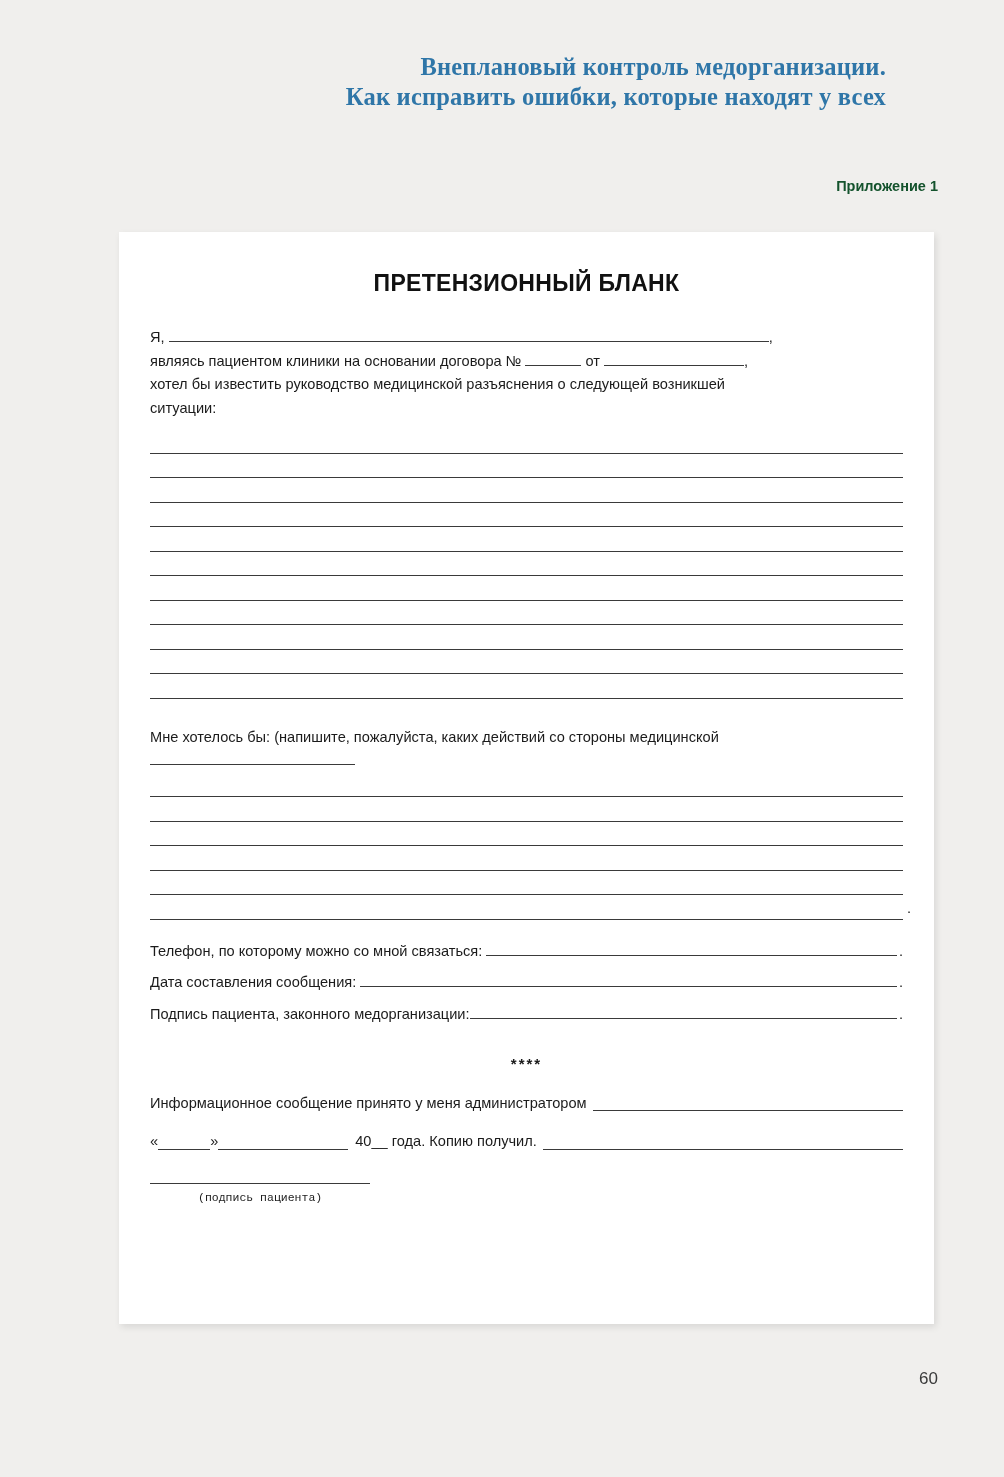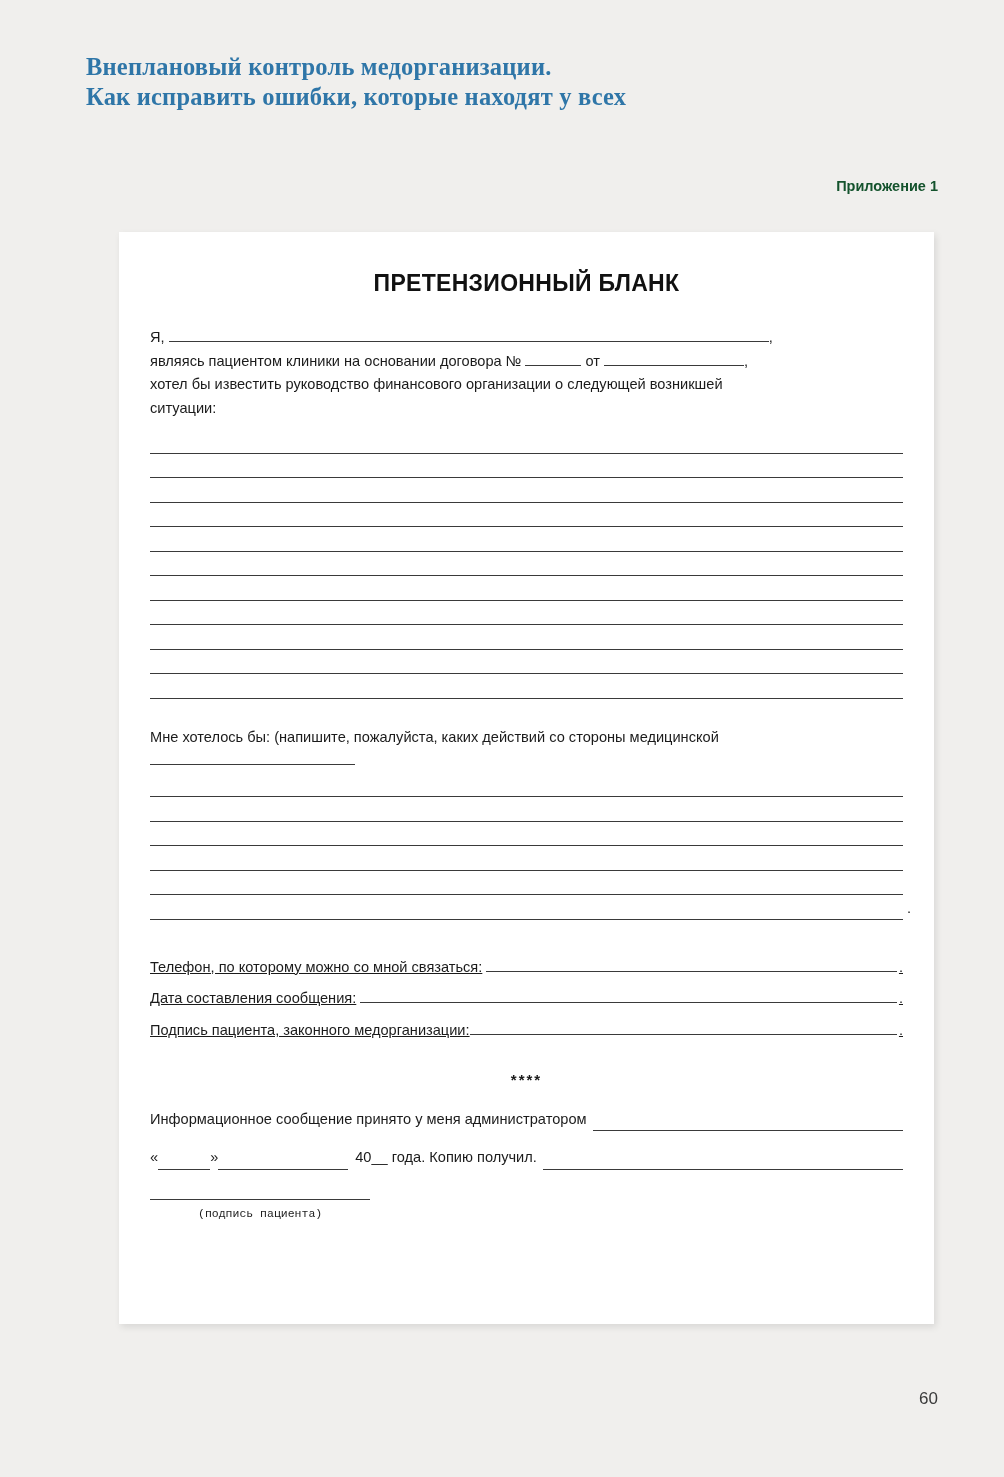--- a/index.html
+++ b/index.html
@@ -26,20 +26,21 @@
     width: 800px;
     color: #2f76a8;
     font-family: "Liberation Serif", serif;
     font-weight: bold;
     font-size: 24.5px;
     line-height: 30px;
     letter-spacing: 0.2px;
   }
   .header-title div {
     white-space: nowrap;
+    text-align: right;
   }
   .appendix {
     position: absolute;
     right: 66px;
     top: 178px;
     font-size: 14.5px;
     font-weight: bold;
     color: #14532d;
   }
   .card {
@@ -85,22 +86,21 @@
     margin-top: 9px;
   }
   .rule {
     border-bottom: 1px solid #3a3a3a;
     height: 23.5px;
   }
   .block-2 {
     margin-top: 27px;
   }
   .contact {
-    margin-top: 36px;
-    text-decoration: underline;
+    margin-top: 20px;
   }
   .contact-row {
     display: flex;
     align-items: baseline;
     white-space: nowrap;
     margin-bottom: 8px;
   }
   .contact-row .fill {
     flex: 1;
     border-bottom: 1px solid #3a3a3a;
@@ -112,21 +112,21 @@
     text-align: center;
     font-size: 15px;
     font-weight: bold;
     letter-spacing: 2px;
   }
   .accept {
     margin-top: 16px;
   }
   .accept-row {
     display: flex;
-    align-items: flex-end;
+    align-items: center;
     white-space: nowrap;
     margin-bottom: 15px;
   }
   .accept-row .fill {
     flex: 1;
     border-bottom: 1px solid #3a3a3a;
     margin-left: 6px;
     height: 15px;
   }
   .sig {
@@ -140,21 +140,21 @@
   }
   .sig-caption {
     margin-top: 2px;
     margin-left: 48px;
     font-size: 11.5px;
     color: #1b1b1b;
   }
   .page-number {
     position: absolute;
     right: 66px;
-    bottom: 68px;
+    bottom: 88px;
     font-size: 17px;
     color: #3a3a3a;
   }
   .nowrap { white-space: nowrap; }
 </style>
 </head>
 <body>
 
 <div class="page">
 
@@ -175,21 +175,21 @@
         <div class="intro-line">
           <span>Я,</span>
           <span class="u" style="width:600px"></span><span>,</span>
         </div>
         <div class="intro-line">
           <span>являясь пациентом клиники на основании договора №</span>
           <span class="u" style="width:56px"></span>
           <span>от</span>
           <span class="u" style="width:140px"></span><span>,</span>
         </div>
-        <div>хотел бы известить руководство финансового организации о следующей возникшей</div>
+        <div>хотел бы известить руководство медицинской разъяснения о следующей возникшей</div>
         <div>ситуации:</div>
       </div>
 
       <div class="lines">
         <div class="rule"></div>
         <div class="rule"></div>
         <div class="rule"></div>
         <div class="rule"></div>
         <div class="rule"></div>
         <div class="rule"></div>

